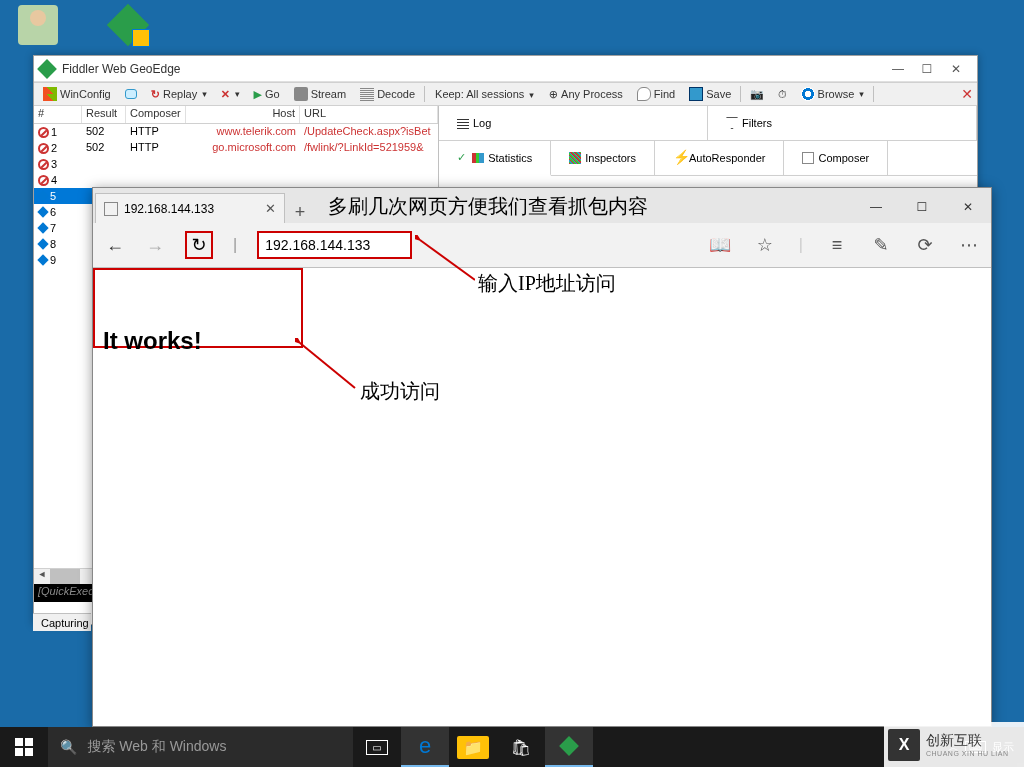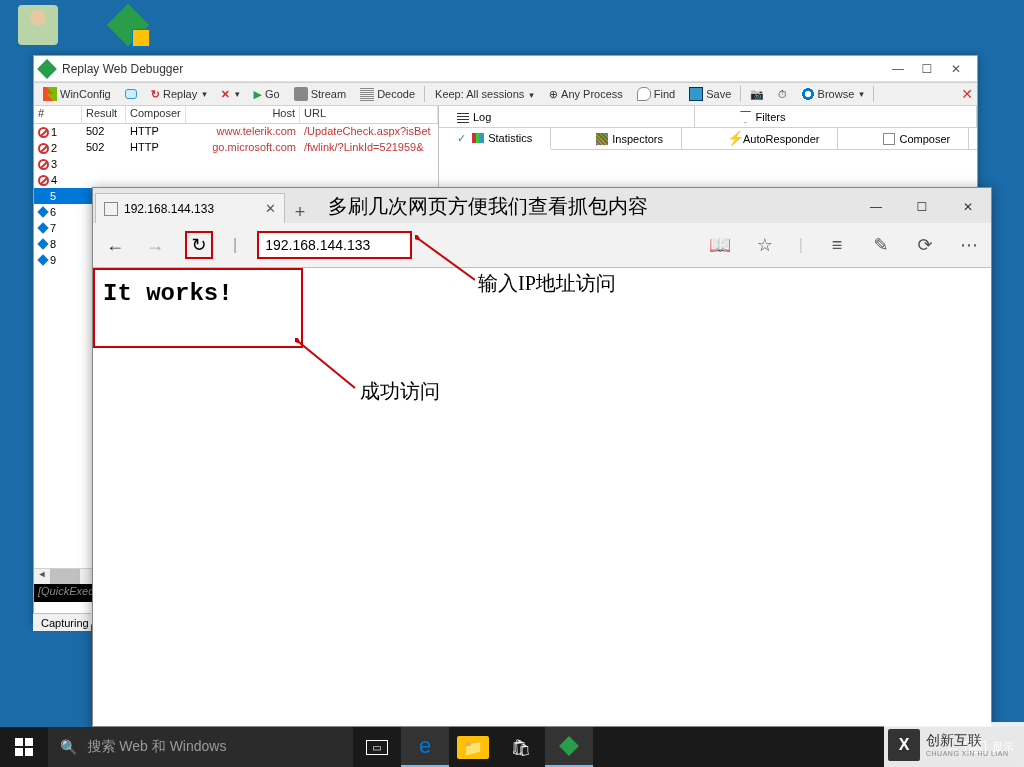--- a/index.html
+++ b/index.html
@@ -67,21 +67,21 @@
 .sess-ico.block::after { content: ""; position: absolute; width: 8px; height: 2px; background: #c33; top: 3px; left: 0; transform: rotate(-45deg); }
 .sess-ico.diamond { width: 8px; height: 8px; background: #0078d4; transform: rotate(45deg); margin: 1px; }
 
 .scrollbar-line { height: 16px; background: #f0f0f0; border-top: 1px solid #d0d0d0; display: flex; }
 .scrollbar-line .thumb { width: 30px; background: #c0c0c0; }
 .scrollbar-line .arrow { width: 16px; text-align: center; font-size: 9px; color: #555; }
 
 .quickexec { height: 18px; background: #000; color: #888; font-size: 11px; padding: 1px 4px; font-style: italic; }
 
 .right-panel { flex: 1; display: flex; flex-direction: column; }
-.tabs-row { display: flex; height: 22px; background: #fff; border-bottom: 1px solid #d0d0d0; gap: 27px; }
+.tabs-row { display: flex; height: 35px; background: #fff; border-bottom: 1px solid #d0d0d0; }
 .tab { display: flex; align-items: center; gap: 4px; padding: 2px 18px; font-size: 11px; border-right: 1px solid #d0d0d0; cursor: pointer; }
 .tab-icon { width: 12px; height: 12px; }
 .tab-icon.log { background: repeating-linear-gradient(0deg, #333 0, #333 1px, transparent 1px, transparent 3px); }
 .tab-icon.filter { border: 1px solid #555; clip-path: polygon(0 0, 100% 0, 60% 50%, 60% 100%, 40% 100%, 40% 50%); background: #fff; }
 .tab-icon.timeline { border-left: 2px solid #f80; border-bottom: 2px solid #f80; background: linear-gradient(45deg, transparent 40%, #0a4 40%, #0a4 60%, transparent 60%); }
 .tab-icon.stats { background: linear-gradient(90deg, #c33 30%, #3c3 30%, #3c3 60%, #39c 60%); height: 10px; }
 .tab-icon.inspect { background: repeating-linear-gradient(45deg, #c33 0, #c33 1px, #3c3 1px, #3c3 2px, #39c 2px, #39c 3px); }
 .tab-icon.autoresponder { color: #3a3; font-size: 14px; line-height: 10px; }
 .tab-icon.composer { background: #fff; border: 1px solid #888; }
 .tab.active { background: #fff; border-bottom: 2px solid #fff; margin-bottom: -1px; }
@@ -105,21 +105,21 @@
 .edge-toolbar { height: 45px; background: #f2f2f2; border-bottom: 1px solid #c0c0c0; display: flex; align-items: center; padding: 0 12px; gap: 20px; }
 .edge-nav-btn { width: 20px; height: 20px; display: flex; align-items: center; justify-content: center; font-size: 18px; color: #333; }
 .edge-nav-btn.disabled { color: #aaa; }
 .edge-refresh { width: 28px; height: 28px; border: 2px solid #c00; display: flex; align-items: center; justify-content: center; font-size: 18px; }
 .edge-address { flex: 0 0 155px; height: 28px; border: 2px solid #c00; display: flex; align-items: center; padding: 0 6px; font-size: 14px; background: #fff; }
 .edge-right-icons { margin-left: auto; display: flex; gap: 24px; align-items: center; }
 .edge-icon { width: 20px; height: 20px; font-size: 18px; color: #555; display: flex; align-items: center; justify-content: center; }
 
 .edge-content { padding: 0; position: relative; height: calc(100% - 80px); background: #fff; }
 .itworks-box { position: absolute; top: 0; left: 0; width: 210px; height: 80px; border: 2px solid #c00; padding: 10px 8px; }
-.itworks-text { font-family: Liberation Mono, monospace; font-size: 24px; font-weight: bold; }
+.itworks-text { font-family: Liberation Sans, sans-serif; font-size: 24px; font-weight: bold; margin-top: 47px; }
 
 
 .annotation { position: absolute; color: #000000; font-size: 20px; font-family: "SimSun", serif; pointer-events: none; }
 .arrow-line { position: absolute; pointer-events: none; }
 
 
 .taskbar { position: absolute; bottom: 0; left: 0; width: 100%; height: 40px; background: #1a1a1a; display: flex; align-items: center; }
 .start-btn { width: 48px; height: 40px; display: flex; align-items: center; justify-content: center; color: #fff; font-size: 18px; }
 .start-btn svg { width: 18px; height: 18px; }
 .search-box { width: 305px; height: 40px; background: #2b2b2b; display: flex; align-items: center; padding: 0 12px; gap: 10px; color: #999; font-size: 14px; }
@@ -137,21 +137,21 @@
 <body>
 
 <div class="desktop-icons">
   <div class="desk-icon user"></div>
   <div class="desk-icon fiddler-desk"></div>
 </div>
 
 <div class="fiddler-window">
   <div class="title-bar">
     <div class="app-icon"></div>
-    <div class="title-text">Replay Web Debugger</div>
+    <div class="title-text">Fiddler Web GeoEdge</div>
     <div class="win-controls">
       <div class="win-btn">—</div>
       <div class="win-btn">☐</div>
       <div class="win-btn">✕</div>
     </div>
   </div>
 
 
   <div class="toolbar">
     <div class="tool-btn">

